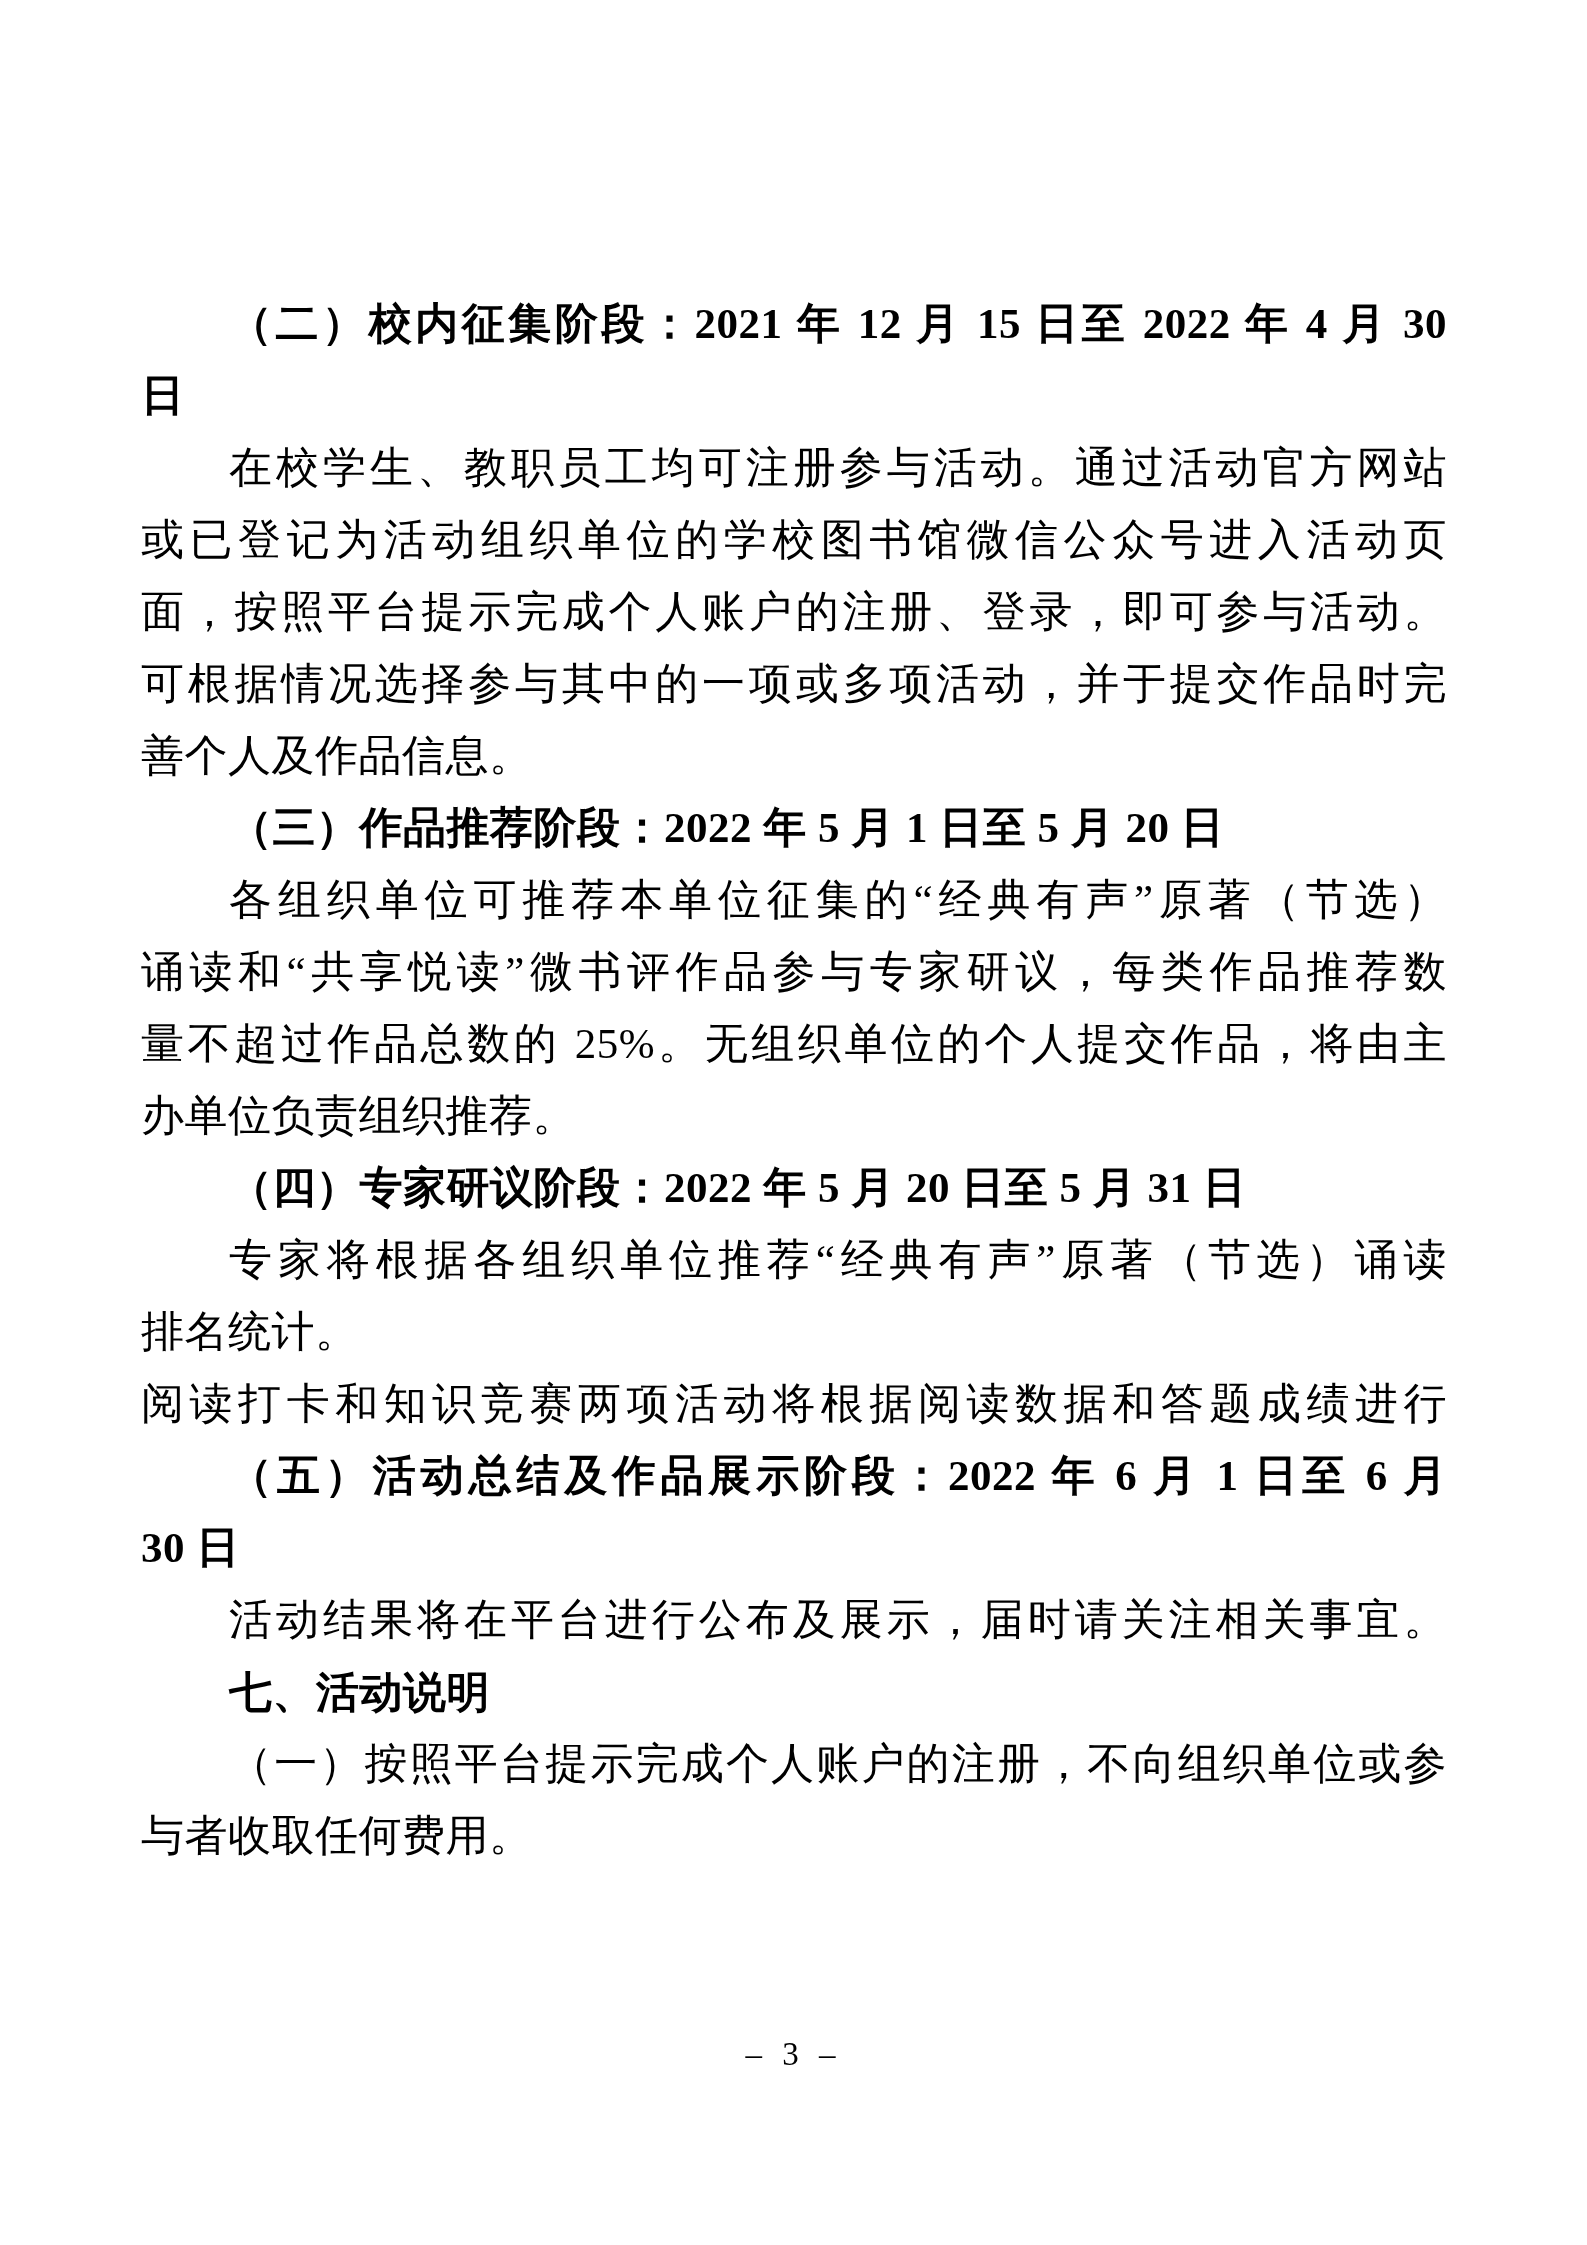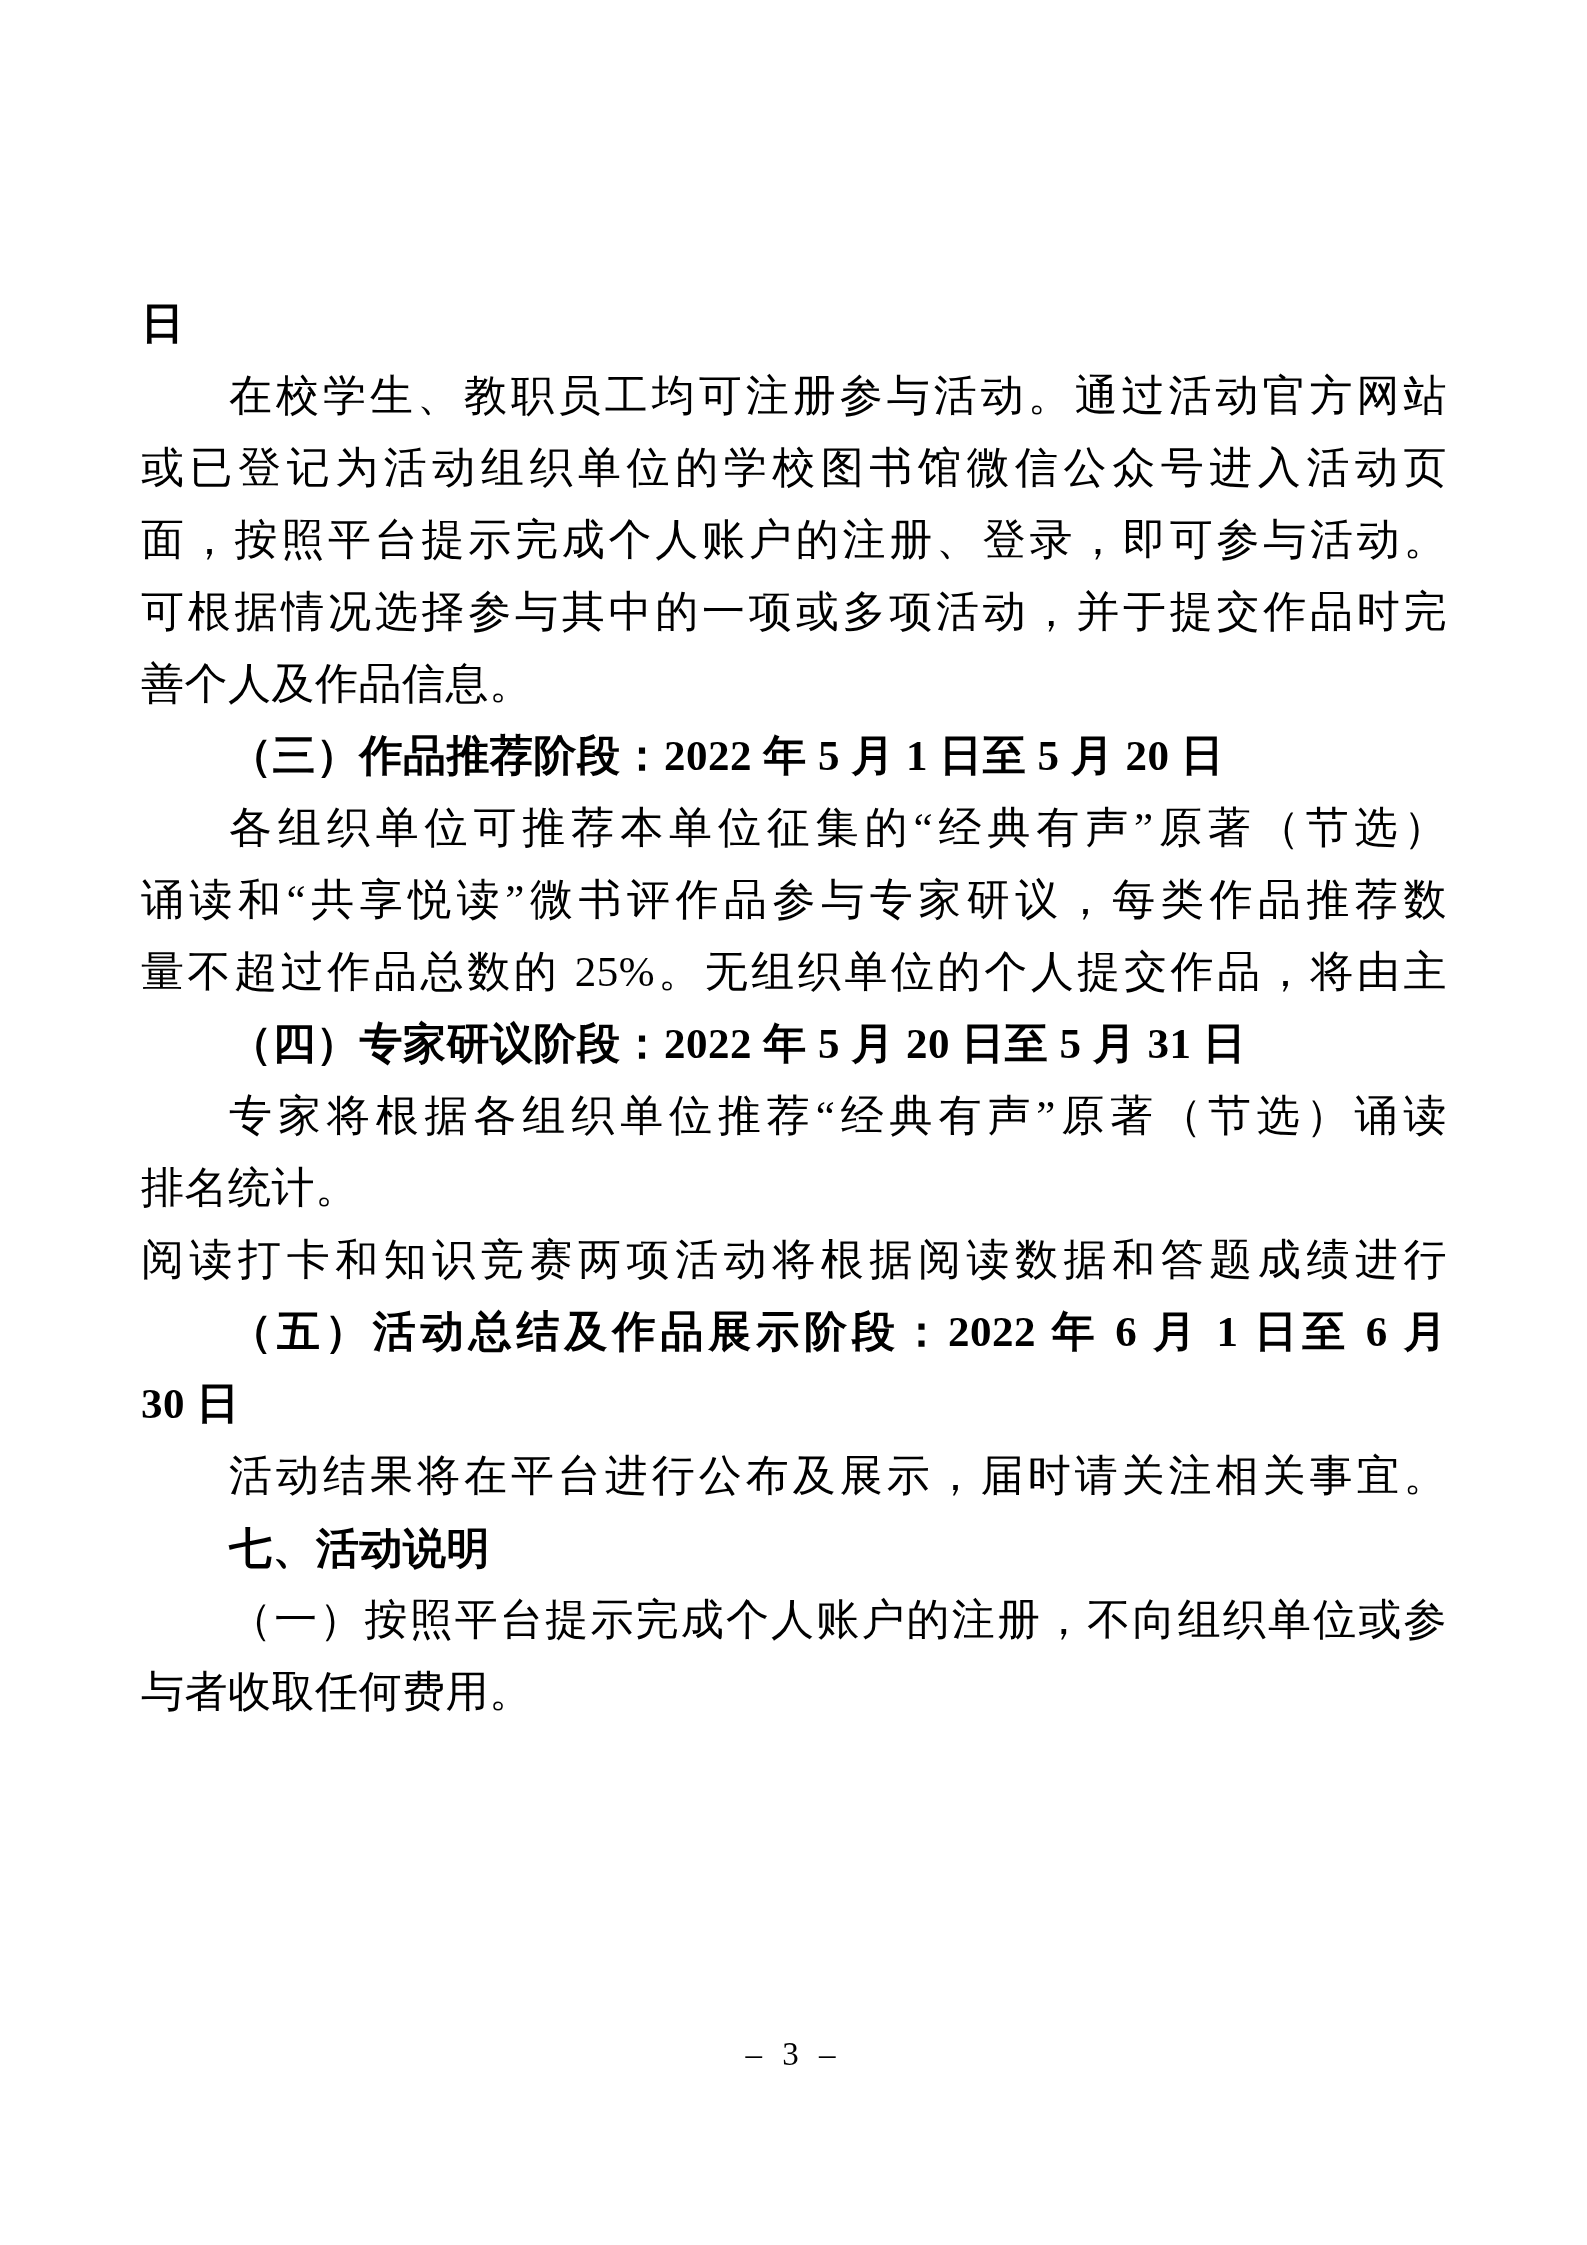--- a/index.html
+++ b/index.html
@@ -47,30 +47,32 @@
     font-size: 33px;
     letter-spacing: 6px;
     color: #000000;
   }
 </style>
 </head>
 <body>
 
 <div class="page">
   <div class="content" id="doc-content">
+      <div class="line heading indent justify">（二）校内征集阶段：2021 年 12 月 15 日至 2022 年 4 月 30</div>
       <div class="line heading">日</div>
       <div class="line body indent justify">在校学生、教职员工均可注册参与活动。通过活动官方网站</div>
       <div class="line body justify">或已登记为活动组织单位的学校图书馆微信公众号进入活动页</div>
       <div class="line body justify">面，按照平台提示完成个人账户的注册、登录，即可参与活动。</div>
       <div class="line body justify">可根据情况选择参与其中的一项或多项活动，并于提交作品时完</div>
       <div class="line body">善个人及作品信息。</div>
       <div class="line heading indent">（三）作品推荐阶段：2022 年 5 月 1 日至 5 月 20 日</div>
       <div class="line body indent justify">各组织单位可推荐本单位征集的“经典有声”原著（节选）</div>
       <div class="line body justify">诵读和“共享悦读”微书评作品参与专家研议，每类作品推荐数</div>
       <div class="line body justify">量不超过作品总数的 25%。无组织单位的个人提交作品，将由主</div>
+      <div class="line body">办单位负责组织推荐。</div>
       <div class="line heading indent">（四）专家研议阶段：2022 年 5 月 20 日至 5 月 31 日</div>
       <div class="line body indent justify">专家将根据各组织单位推荐“经典有声”原著（节选）诵读</div>
       <div class="line body">排名统计。</div>
       <div class="line body justify">阅读打卡和知识竞赛两项活动将根据阅读数据和答题成绩进行</div>
       <div class="line heading indent justify">（五）活动总结及作品展示阶段：2022 年 6 月 1 日至 6 月</div>
       <div class="line heading">30 日</div>
       <div class="line body indent justify">活动结果将在平台进行公布及展示，届时请关注相关事宜。</div>
       <div class="line section indent">七、活动说明</div>
       <div class="line body indent justify">（一）按照平台提示完成个人账户的注册，不向组织单位或参</div>
       <div class="line body">与者收取任何费用。</div>

